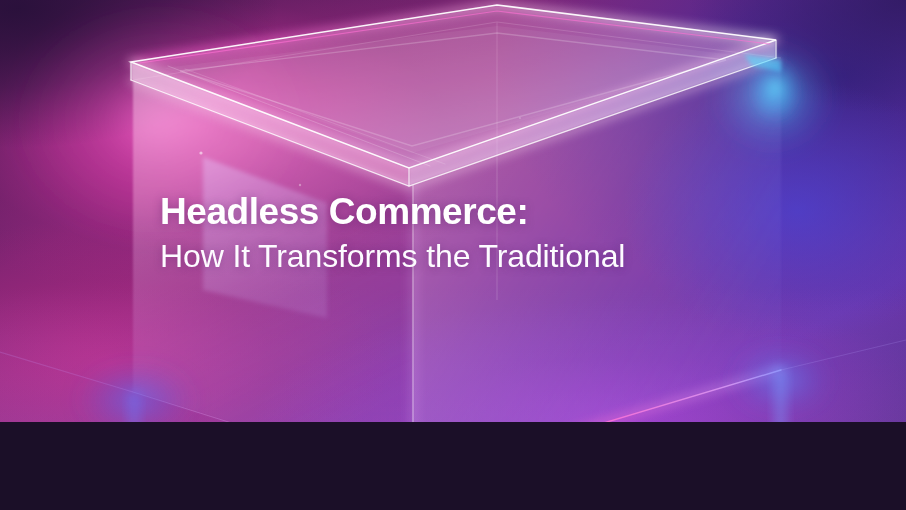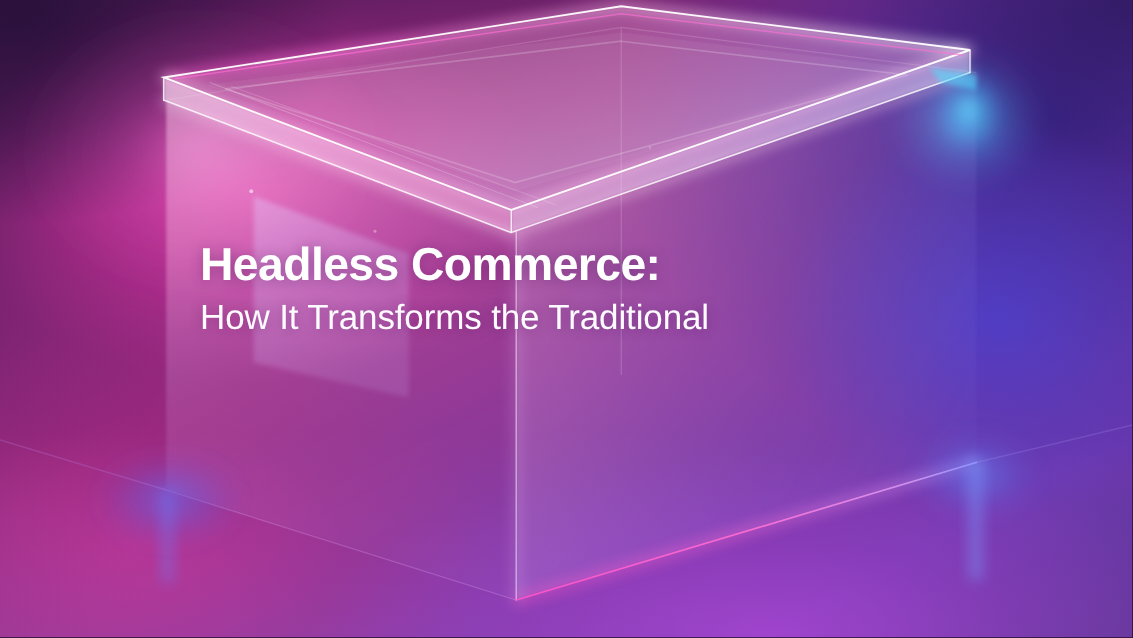--- a/index.html
+++ b/index.html
@@ -6,21 +6,21 @@
   * { margin:0; padding:0; box-sizing:border-box; }
   html,body { background:#1b0f28; }
   body {
     font-family:"Liberation Sans", sans-serif;
     -webkit-font-smoothing:antialiased;
   }
 
   
   .stage {
     position:relative;
-    width:906px; height:510px;
+    width:906px; height:422px;
     overflow:hidden;
     background:#4a1a52;
   }
 
   
   .bg-layer { position:absolute; inset:0; }
 
   .bg-base {
     background:
       linear-gradient(152deg,
@@ -97,21 +97,21 @@
   .headline {
     font-size:37px;
     font-weight:700;
     line-height:1.08;
     letter-spacing:-0.012em;
     color:#ffffff;
     text-shadow:0 1px 10px rgba(70,20,90,0.40);
     margin-bottom:4px;
   }
   .subhead {
-    font-size:28px;
+    font-size:32px;
     font-weight:300;
     line-height:1.30;
     letter-spacing:-0.004em;
     color:#fdfbff;
     text-shadow:0 1px 9px rgba(70,20,90,0.35);
   }
   .subhead .line { display:block; }
 </style>
 </head>
 <body>

